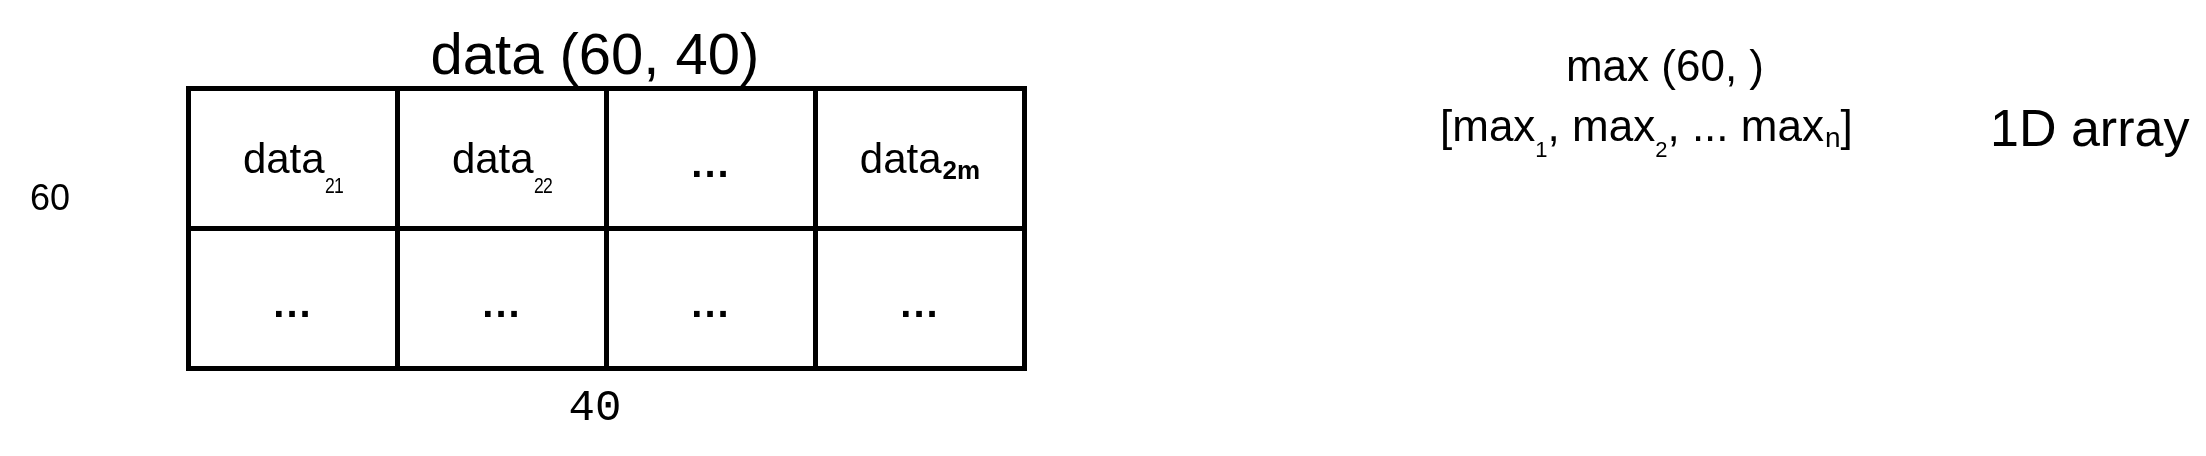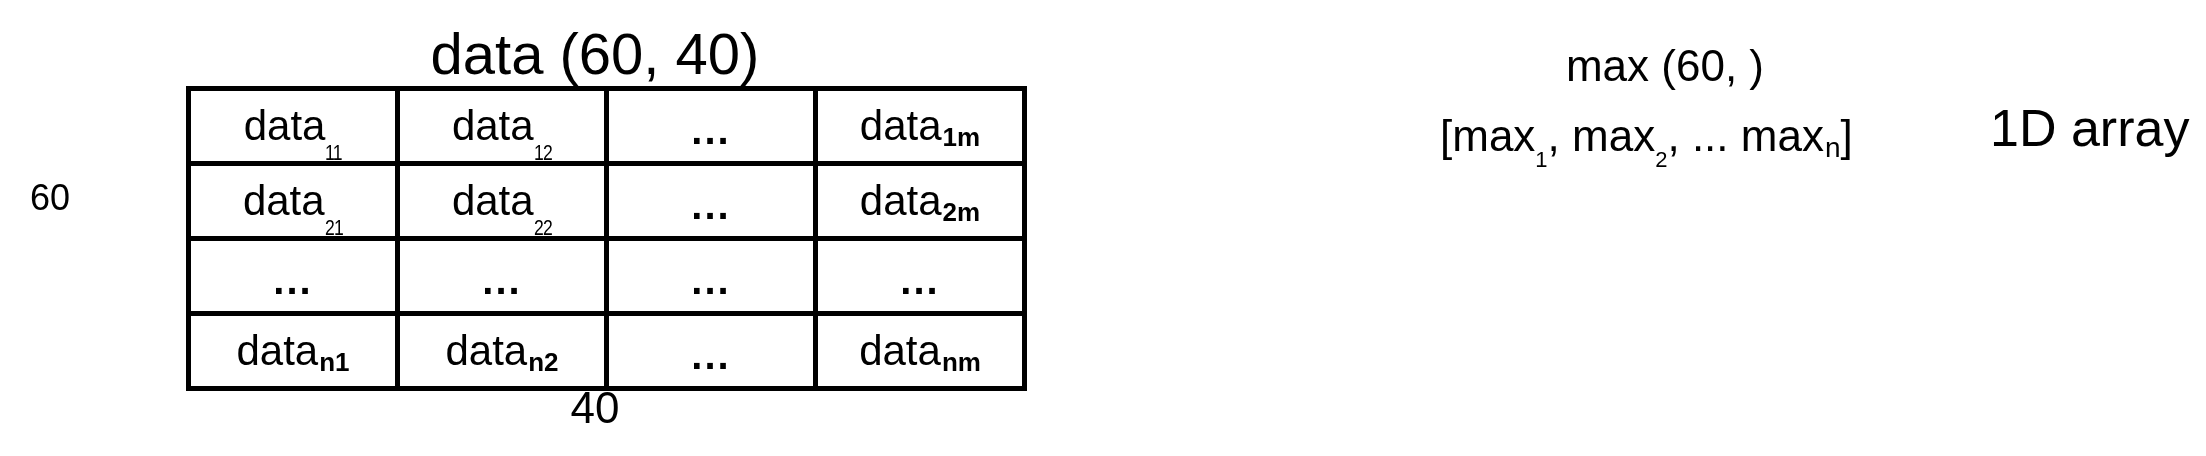--- a/index.html
+++ b/index.html
@@ -22,21 +22,21 @@
       text-align: center;
       font-size: 58px; line-height: 52px;
     }
     .row-dim {
       left: 30px; top: 172px;
       font-size: 36px; line-height: 52px;
     }
     .col-dim {
       left: 495px; width: 200px; top: 382px;
       text-align: center;
-      font-size: 44px; line-height: 52px;
+      font-size: 44px; line-height: 52px; font-family: Liberation Mono, monospace;
     }
 
     .grid {
       position: absolute;
       left: 186px; top: 86px;
       width: 818px; height: 285px;
       border-collapse: collapse;
       table-layout: fixed;
     }
     .grid td {
@@ -83,21 +83,21 @@
       top: 4px;
     }
 
     .max-title {
       left: 1555px; width: 220px; top: 34px;
       text-align: center;
       font-size: 44px; line-height: 52px; margin-top: 6px;
     }
     .max-array {
       left: 1440px; top: 102px;
-      font-size: 44px; line-height: 68px;
+      font-size: 44px; line-height: 48px;
     }
     .max-array .sub-low {
       font-size: 22px;
       top: 16px;
       transform: none;
       margin-right: 0;
       letter-spacing: 0;
     }
     .max-array .sub-near {
       font-size: 28px;
@@ -112,42 +112,30 @@
 </head>
 <body>
 
 <div class="abs title">data (60, 40)</div>
 
 <div class="abs row-dim">60</div>
 
 <table class="grid">
   <tbody>
     <tr>
-      <td><span class="cell-inner"><span class="base">data</span><span class="sub-low">11</span></span></td>
-      <td><span class="cell-inner"><span class="base">data</span><span class="sub-low">12</span></span></td>
-      <td><span class="dots">...</span></td>
-      <td><span class="cell-inner"><span class="base">data</span><span class="sub-near">1m</span></span></td>
-    </tr>
-    <tr>
       <td><span class="cell-inner"><span class="base">data</span><span class="sub-low">21</span></span></td>
       <td><span class="cell-inner"><span class="base">data</span><span class="sub-low">22</span></span></td>
       <td><span class="dots">...</span></td>
       <td><span class="cell-inner"><span class="base">data</span><span class="sub-near">2m</span></span></td>
     </tr>
     <tr>
       <td><span class="dots">...</span></td>
       <td><span class="dots">...</span></td>
       <td><span class="dots">...</span></td>
       <td><span class="dots">...</span></td>
-    </tr>
-    <tr>
-      <td><span class="cell-inner"><span class="base">data</span><span class="sub-near">n1</span></span></td>
-      <td><span class="cell-inner"><span class="base">data</span><span class="sub-near">n2</span></span></td>
-      <td><span class="dots">...</span></td>
-      <td><span class="cell-inner"><span class="base">data</span><span class="sub-near">nm</span></span></td>
     </tr>
   </tbody>
 </table>
 
 <div class="abs col-dim">40</div>
 
 <div class="abs max-title">max (60, )</div>
 
 <div class="abs max-array">
   <span>[</span><span><span>max</span><span class="sub-low">1</span><span>, </span></span><span><span>max</span><span class="sub-low">2</span><span>, </span></span><span>... </span><span><span>max</span><span class="sub-near">n</span></span><span>]</span>

